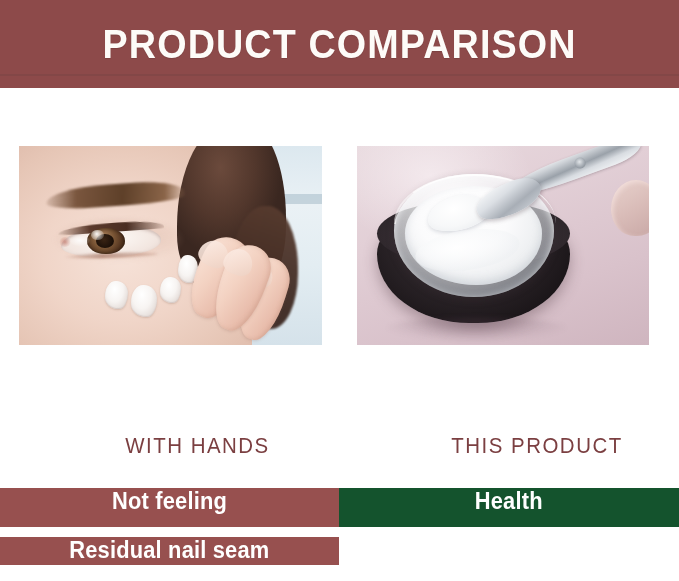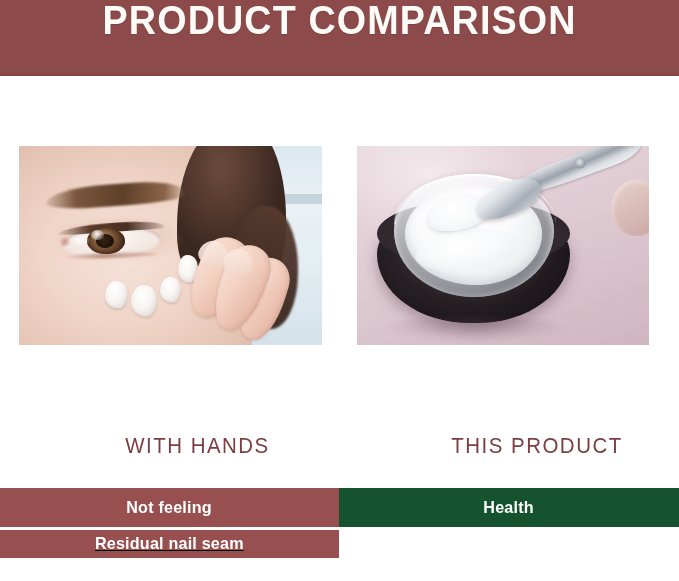--- a/index.html
+++ b/index.html
@@ -14,24 +14,24 @@
     overflow: hidden;
     position: relative;
   }
 
   
   .header-banner {
     position: absolute;
     left: 0;
     top: 0;
     width: 679px;
-    height: 76px;
+    height: 88px;
     background: #8d4a4a;
     display: flex;
-    align-items: flex-start;
+    align-items: center;
     justify-content: center;
     box-sizing: border-box;
   }
   .header-title {
     color: #fdfbf8;
     font-family: "Liberation Sans", sans-serif;
     font-size: 41px;
     font-weight: bold;
     letter-spacing: 1.2px;
     transform: scaleX(0.92);
@@ -449,30 +449,30 @@
     width: 679px;
     height: 95px;
   }
   .compare-row {
     position: absolute;
     left: 0;
     width: 679px;
     display: flex;
   }
   .compare-row.row1 { top: 2px;  height: 39px; }
-  .compare-row.row2 { top: 44px; height: 28px; text-decoration: underline; }
+  .compare-row.row2 { top: 51px; height: 28px; }
 
   .cell {
     display: flex;
-    align-items: center;
+    align-items: flex-start;
     justify-content: center;
     box-sizing: border-box;
     height: 100%;
     font-family: "Liberation Sans", sans-serif;
-    font-size: 17px;
+    font-size: 23px;
     font-weight: bold;
     color: #ffffff;
     letter-spacing: 0.2px;
     transform-origin: center;
     white-space: nowrap;
   }
   .cell-left {
     width: 339px;
     background: #97504f;
   }

